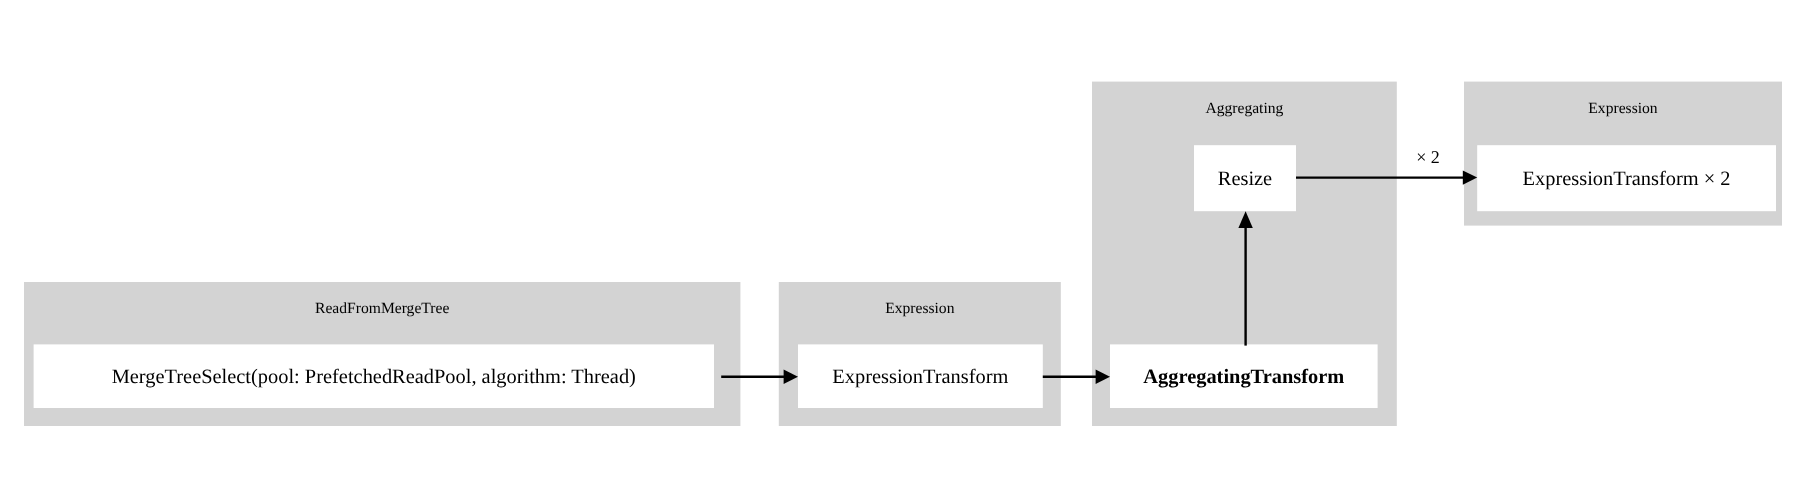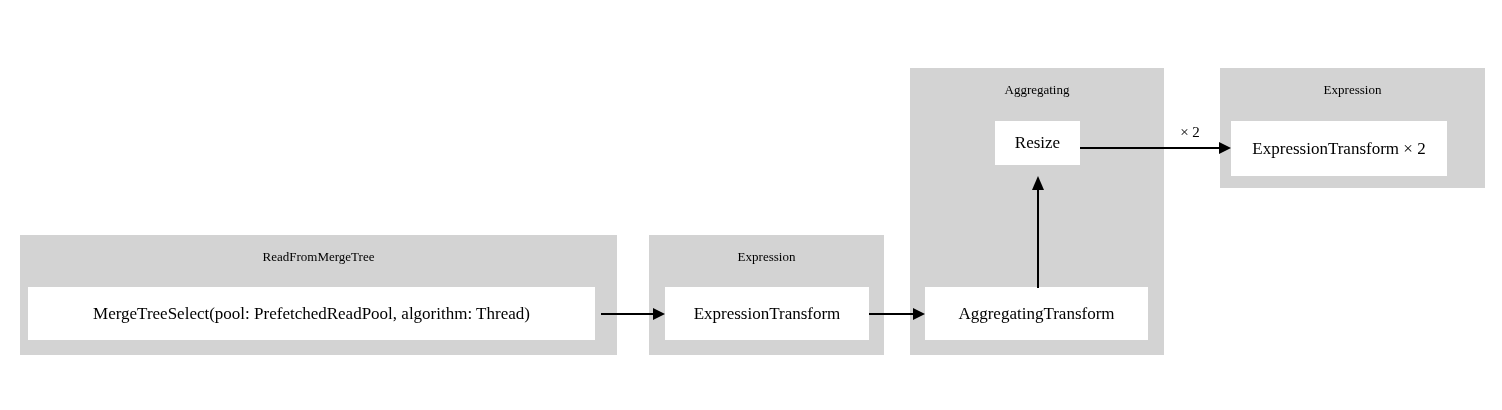--- a/index.html
+++ b/index.html
@@ -73,27 +73,27 @@
   <div class="node" style="left:28px; top:287px; width:567px; height:53px;">MergeTreeSelect(pool: PrefetchedReadPool, algorithm: Thread)</div>
 
   <div class="cluster" style="left:649px; top:235px; width:235px; height:120px;">
     <div class="cluster-title" style="top:12px;">Expression</div>
   </div>
   <div class="node" style="left:665px; top:287px; width:204px; height:53px;">ExpressionTransform</div>
 
   <div class="cluster" style="left:910px; top:68px; width:254px; height:287px;">
     <div class="cluster-title" style="top:12px;">Aggregating</div>
   </div>
-  <div class="node" style="left:995px; top:121px; width:85px; height:44px;">Resize</div>
-  <div class="node" style="left:925px; top:287px; width:223px; height:53px;">AggregatingTransform</div>
+  <div class="node" style="left:995px; top:121px; width:85px; height:55px;">Resize</div>
+  <div class="node" style="left:925px; top:287px; width:223px; height:53px;font-weight:bold;">AggregatingTransform</div>
 
   <div class="cluster" style="left:1220px; top:68px; width:265px; height:120px;">
     <div class="cluster-title" style="top:12px;">Expression</div>
   </div>
-  <div class="node" style="left:1231px; top:121px; width:216px; height:55px;">ExpressionTransform × 2</div>
+  <div class="node" style="left:1231px; top:121px; width:249px; height:55px;">ExpressionTransform × 2</div>
 
   <div class="edge" style="left:601px; top:304px; width:66px; height:20px;">
     <svg width="66" height="20" viewBox="0 0 66 20" aria-hidden="true">
       <line x1="0" y1="10" x2="54" y2="10" stroke="#000000" stroke-width="2"></line>
       <polygon points="52,4 64,10 52,16" fill="#000000"></polygon>
     </svg>
   </div>
 
   <div class="edge" style="left:869px; top:304px; width:58px; height:20px;">
     <svg width="58" height="20" viewBox="0 0 58 20" aria-hidden="true">

